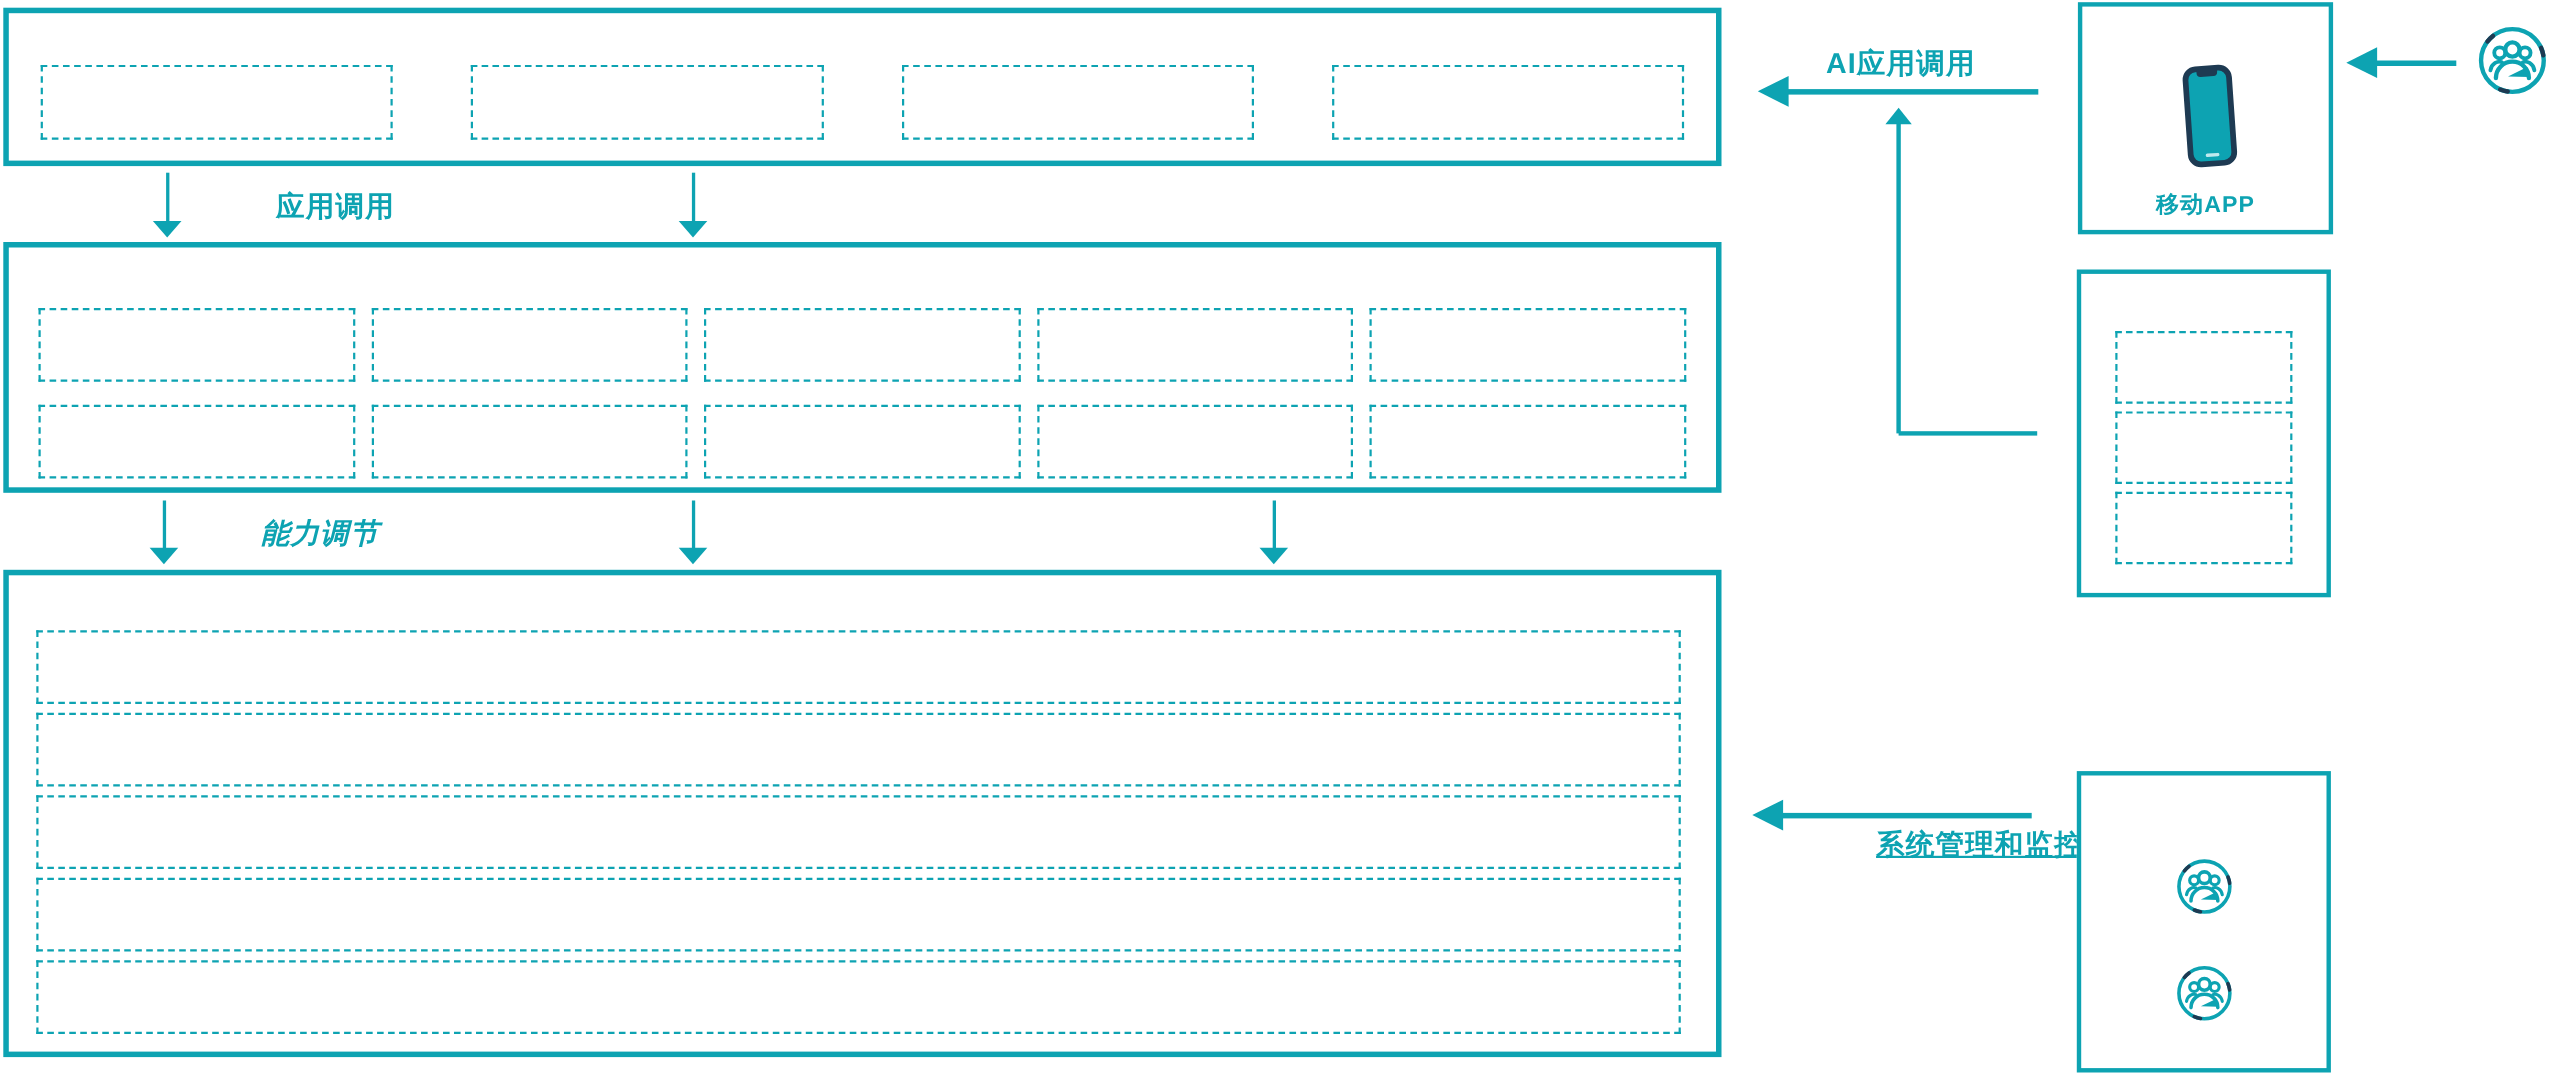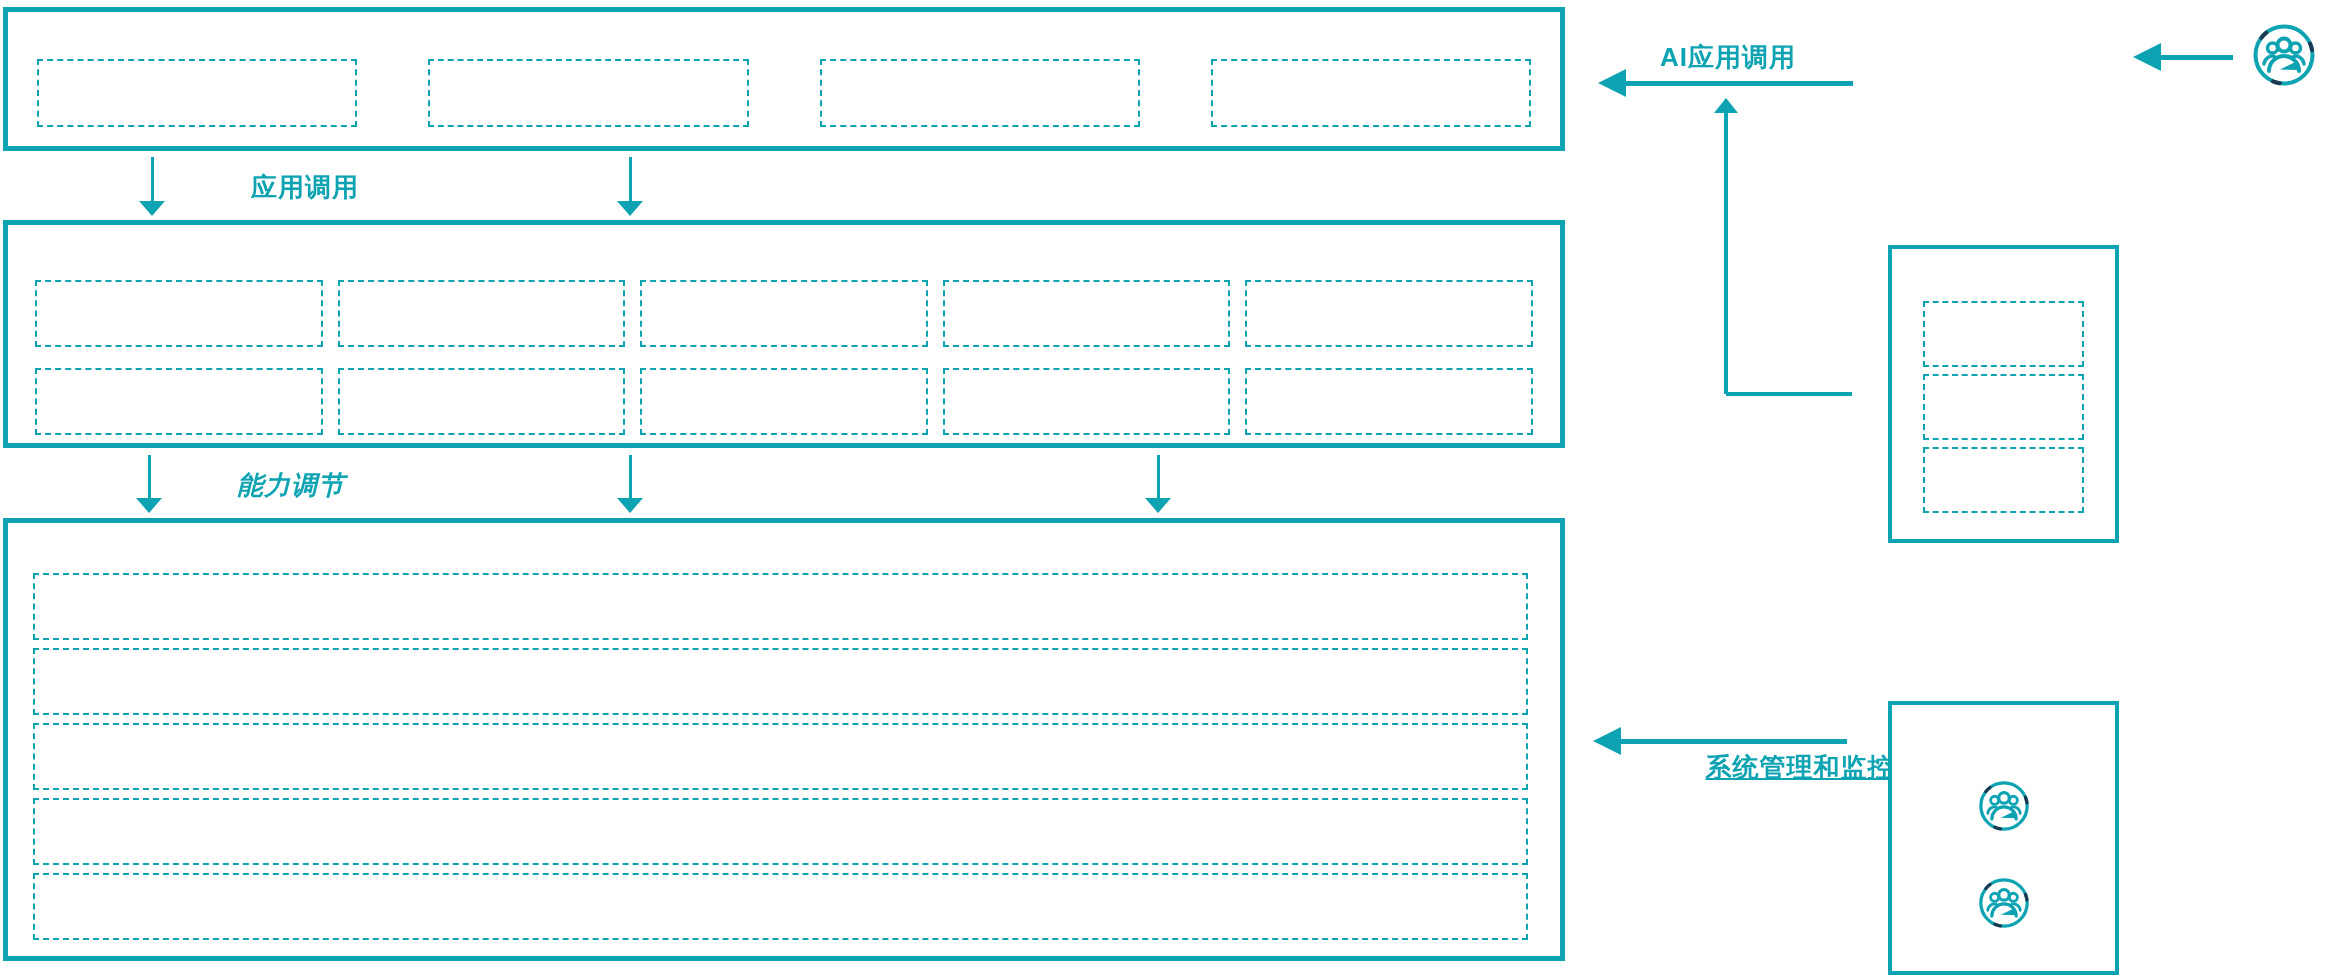--- a/index.html
+++ b/index.html
@@ -95,20 +95,32 @@
 
   <div class="h-arrow" style="left:1598px;top:69px;width:255px;"></div>
   <div class="diagram-label centered" style="left:1628px;top:40px;width:200px;">AI应用调用</div>
   <div class="arrowhead-up" style="left:1714px;top:98px;"></div>
   <div class="line" style="left:1724px;top:112px;width:4px;height:282px;"></div>
   <div class="line" style="left:1726px;top:392px;width:126px;height:4px;"></div>
 
   <div class="h-arrow" style="left:1593px;top:727px;width:254px;"></div>
   <div class="diagram-label centered" style="left:1700px;top:750px;width:200px;text-decoration:underline;">系统管理和监控</div>
 
+  <div class="solid-box rbox" style="left:1889px;top:2px;width:232px;height:211px;">
+    <div class="phone-wrap">
+      <svg viewBox="0 0 52 92" width="56" height="96">
+        <g transform="rotate(-4 26 46)">
+          <rect x="7" y="4" width="38" height="83" rx="9" fill="var(--teal)" stroke="var(--navy)" stroke-width="5"></rect>
+          <path d="M17 4 h18 v3.5 a3.5 3.5 0 0 1 -3.5 3.5 h-11 a3.5 3.5 0 0 1 -3.5 -3.5 z" fill="var(--navy)"></path>
+          <rect x="20" y="78" width="12" height="3" rx="1.5" fill="#bfe9ee"></rect>
+        </g>
+      </svg>
+    </div>
+    <div class="appbox-label">移动APP</div>
+  </div>
 
   <div class="h-arrow" style="left:2133px;top:43px;width:100px;"></div>
 
   <div style="position:absolute;left:2252px;top:23px;width:64px;height:64px;">
     <svg viewBox="0 0 64 64" width="64" height="64" fill="none" stroke="var(--teal)" stroke-width="4" stroke-linecap="round">
       <circle cx="32" cy="32" r="28.5"></circle>
       <circle cx="32" cy="32" r="28.5" stroke="var(--navy)" stroke-dasharray="7 52" stroke-dashoffset="10"></circle>
       <circle cx="20.5" cy="25" r="5" stroke-width="3.5"></circle>
       <circle cx="43.5" cy="25" r="5" stroke-width="3.5"></circle>
       <circle cx="32" cy="22" r="6.5"></circle>

